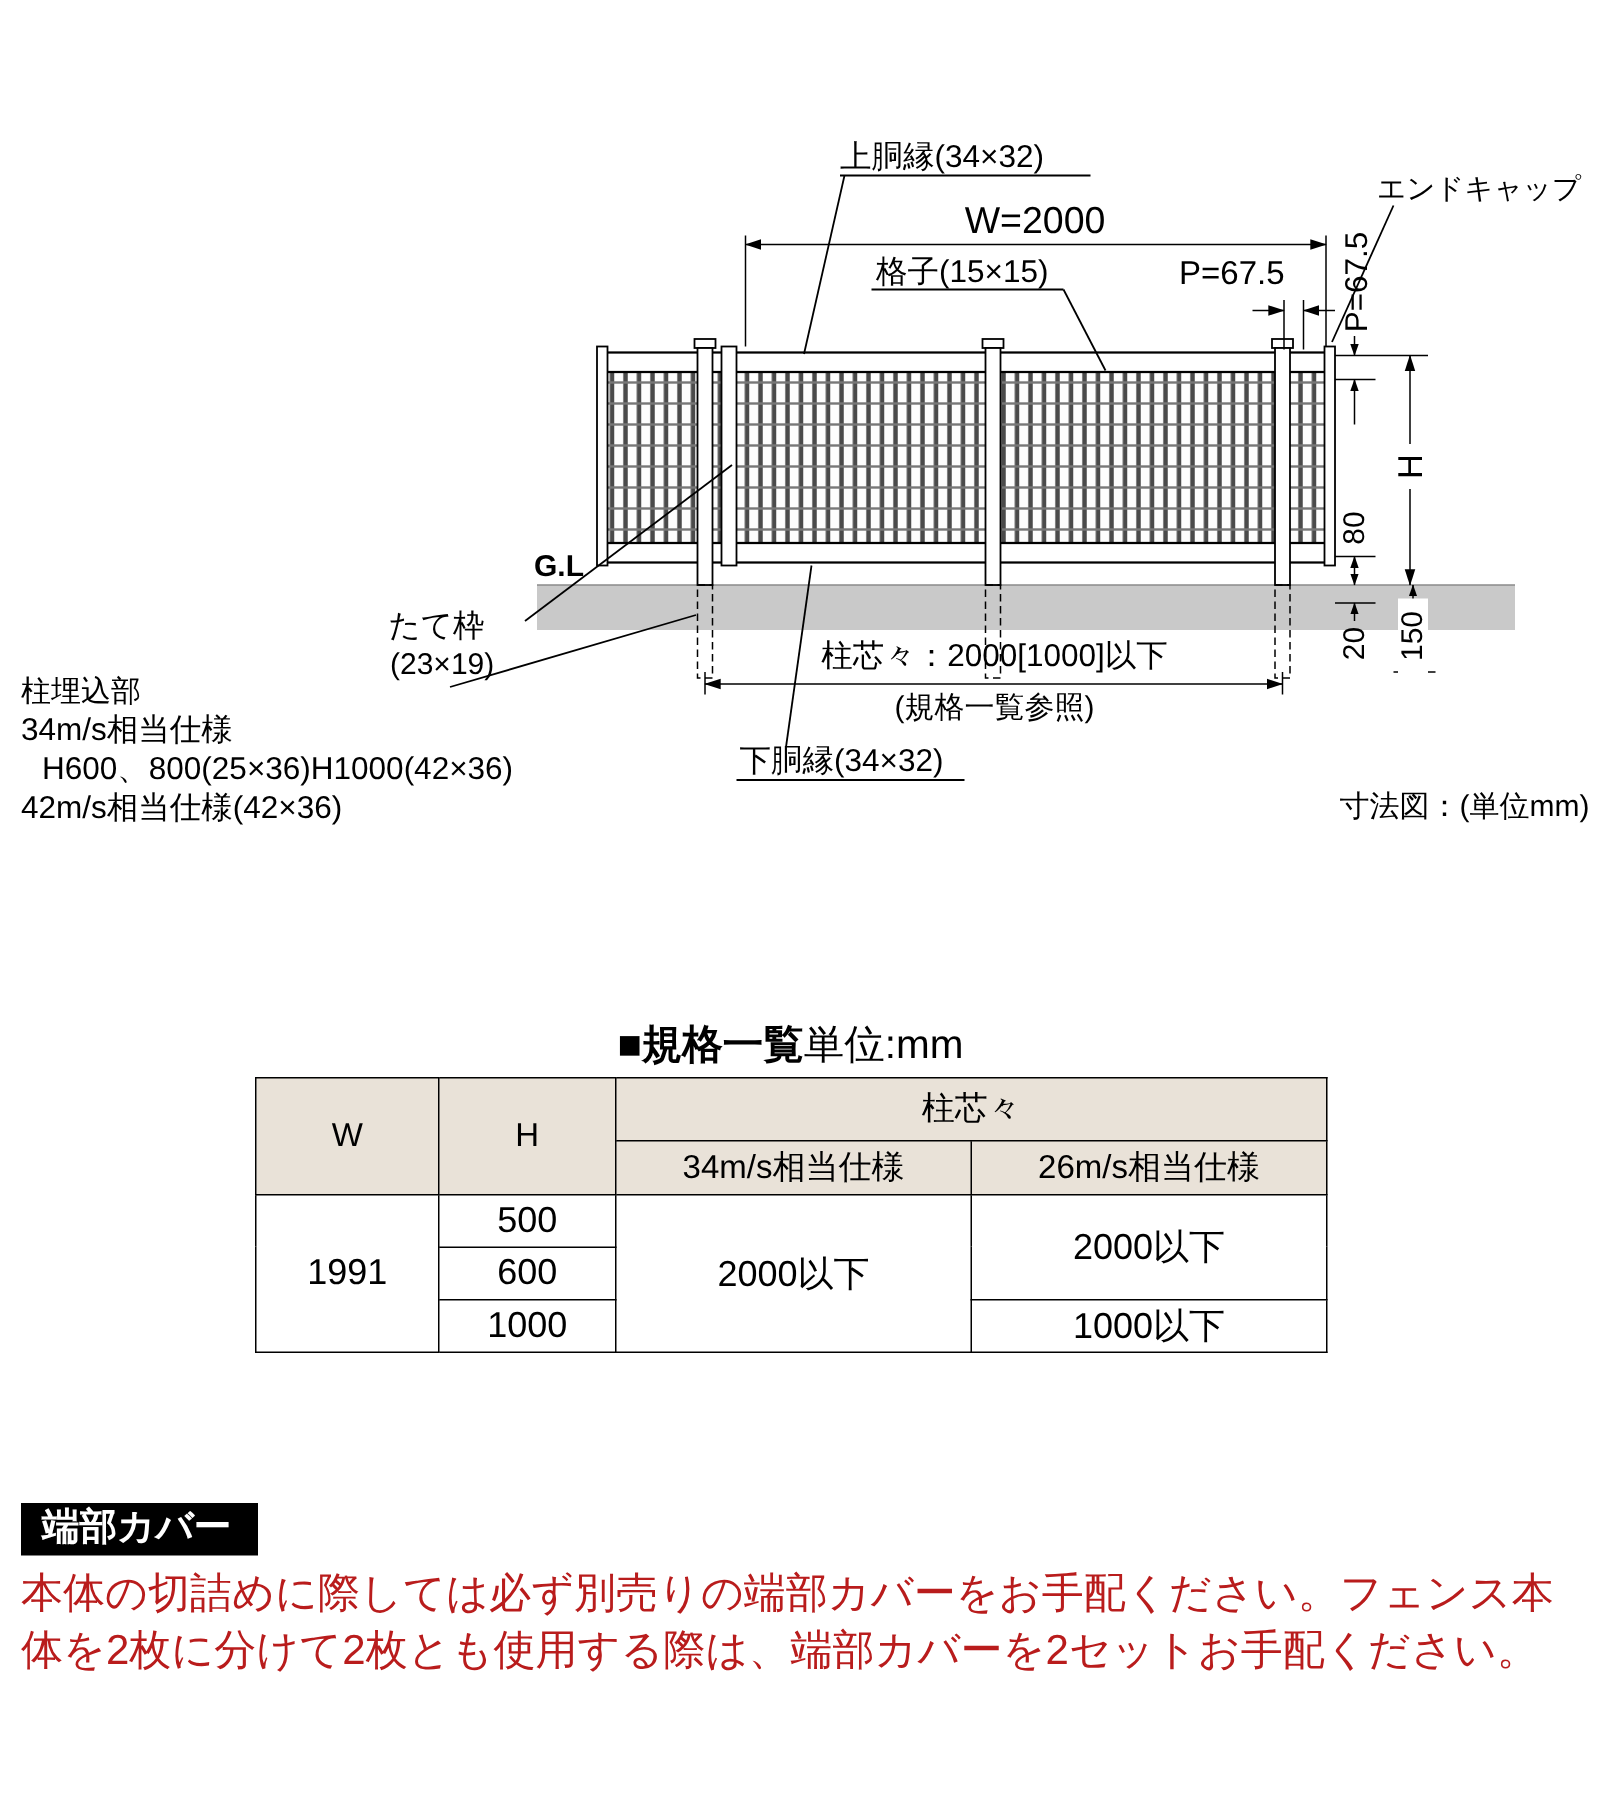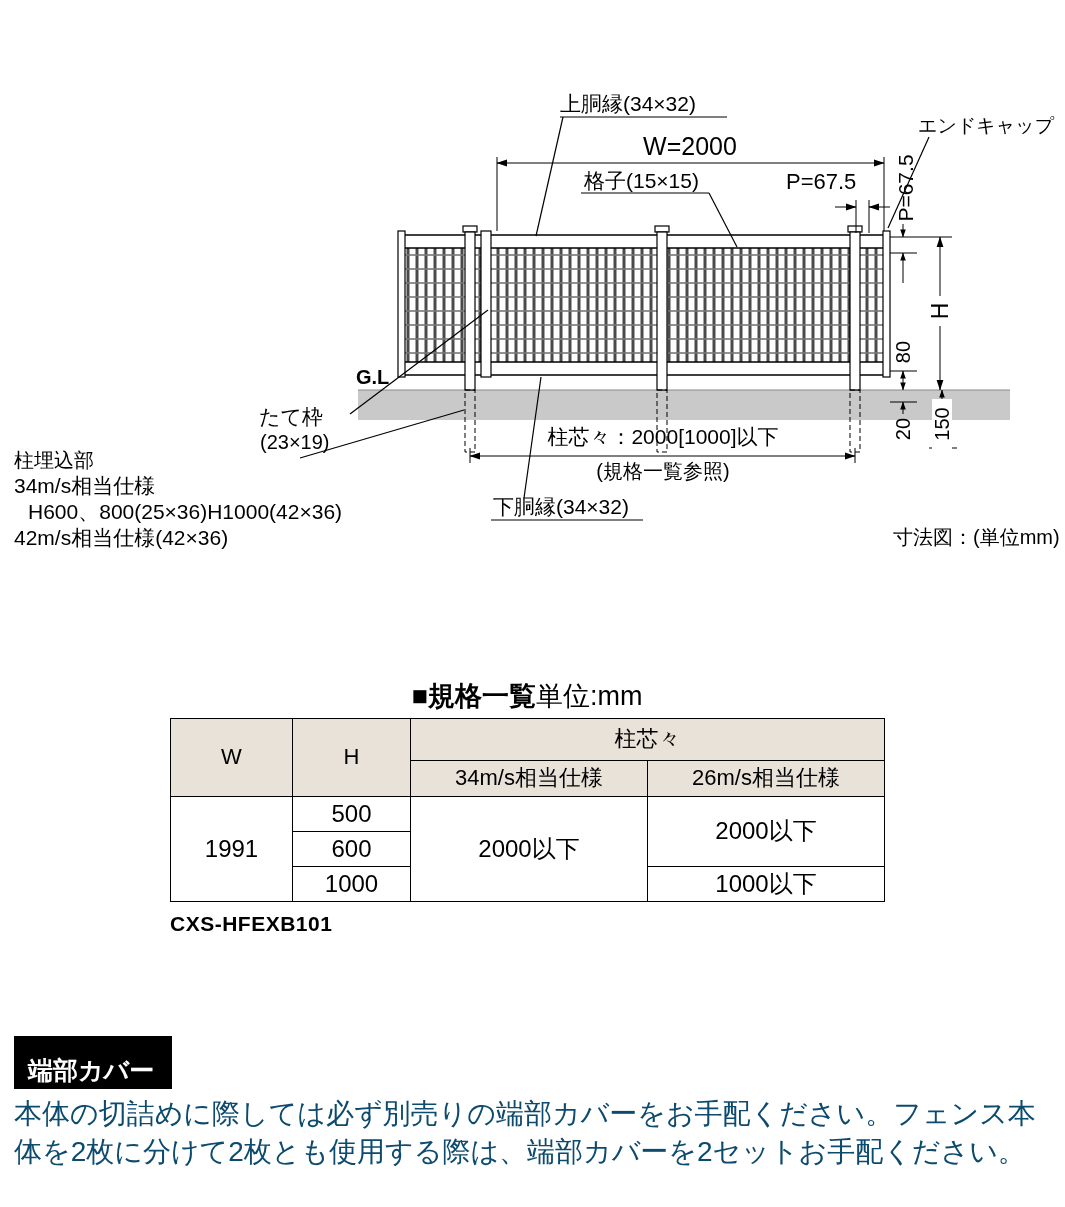--- a/index.html
+++ b/index.html
@@ -36,27 +36,27 @@
 
   
   .note-section { margin: 100px 14px 0 14px; width: 1040px; }
   .note-badge {
     display: inline-block;
     background: #000;
     color: #fff;
     font-weight: bold;
     font-size: 25px;
     line-height: 1.1;
-    padding: 21px 18px 5px 14px;
+    padding: 3px 18px 5px 14px;
   }
   .note-text {
     margin: 6px 0 0 0;
     font-size: 28px;
     line-height: 1.36;
-    color: #0c4a6e;
+    color: #b91c1c;
     overflow-wrap: anywhere;
   }
 </style>
 </head>
 <body>
 
 <svg class="diagram" viewBox="0 0 1065 600">
   <defs>
     <marker id="arrE" viewBox="0 0 10 8" refX="9.5" refY="4" markerWidth="11" markerHeight="9" orient="auto-start-reverse">
       <path d="M0,0.8 L10,4 L0,7.2 Z" fill="#000"></path>
@@ -202,19 +202,18 @@
       <tr class="brow">
         <td>600</td>
       </tr>
       <tr class="brow">
         <td>1000</td>
         <td>1000以下</td>
       </tr>
     </tbody>
   </table>
 
-  <div class="model-code">CXS-HFEXB101</div>
 </section>
 
 <section class="note-section">
   <div class="note-badge">端部カバー</div>
   <p class="note-text">本体の切詰めに際しては必ず別売りの端部カバーをお手配ください。フェンス本体を2枚に分けて2枚とも使用する際は、端部カバーを2セットお手配ください。</p>
 </section>
 
 </body></html>

